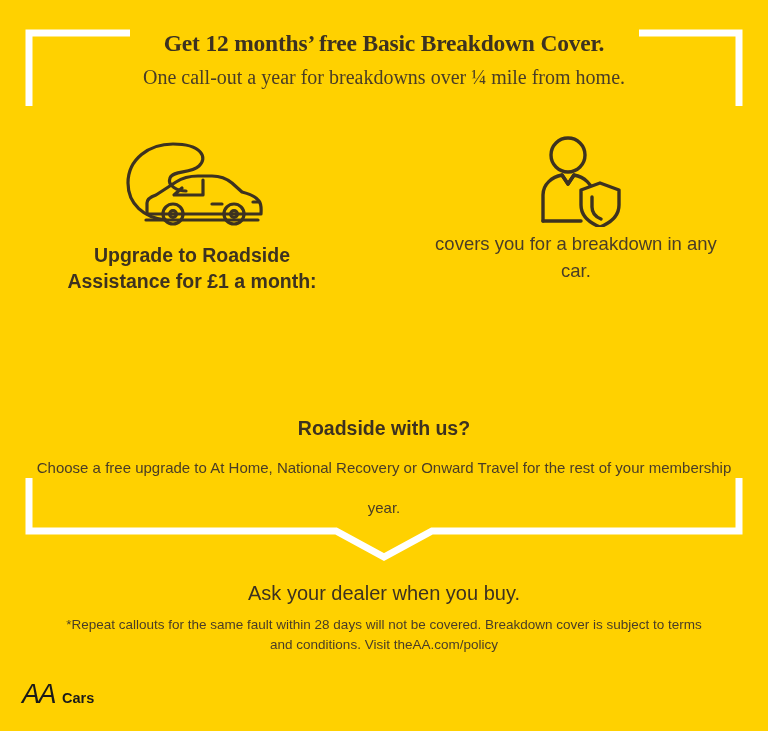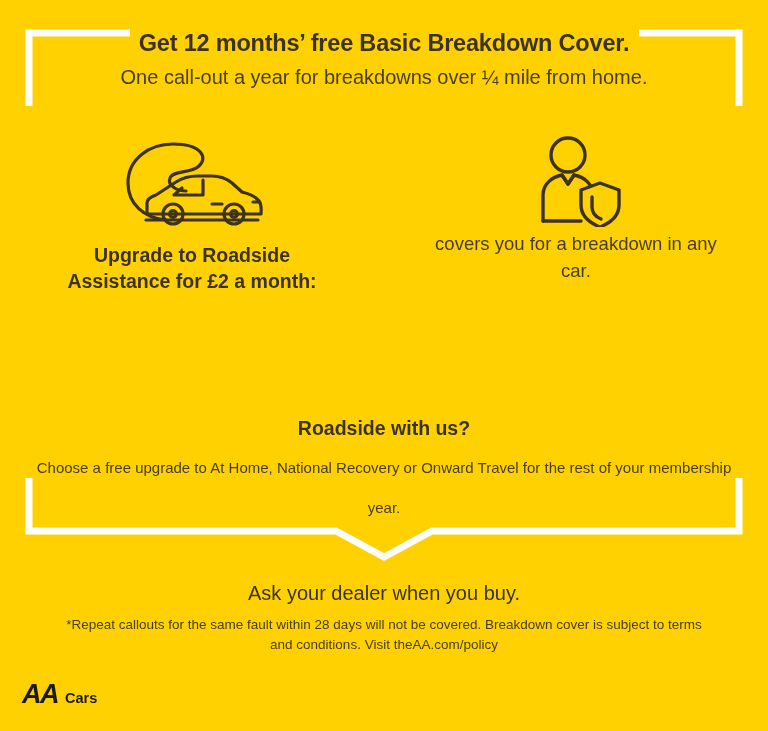--- a/index.html
+++ b/index.html
@@ -46,20 +46,21 @@
   }
 
   .abs { position: absolute; }
 
   
   .header-block {
     left: 0;
     top: 28px;
     width: 768px;
     text-align: center;
+    font-family: Liberation Serif, serif;
   }
   .headline {
     font-size: 23.5px;
     font-weight: bold;
     letter-spacing: -0.2px;
     line-height: 30px;
     margin: 0;
     color: #3D3220;
   }
   .subhead {
@@ -157,21 +158,21 @@
 
   
   .logo-block {
     left: 22px;
     top: 681px;
     display: flex;
     align-items: baseline;
   }
   .logo-aa {
     font-size: 27px;
-    font-weight: bold;
+    font-weight: normal;
     font-style: italic;
     letter-spacing: -1.5px;
     color: #1A1A1A;
     line-height: 1;
   }
   .logo-cars {
     font-size: 14.5px;
     font-weight: bold;
     color: #1A1A1A;
     margin-left: 7px;
@@ -224,21 +225,21 @@
 
               <path d="M137 70 L143 70"></path>
 
               <circle cx="57" cy="82" r="10"></circle>
               <circle cx="57" cy="82" r="3.4"></circle>
               <circle cx="118" cy="82" r="10"></circle>
               <circle cx="118" cy="82" r="3.4"></circle>
             </g>
           </svg>
         </div>
-        <p class="promo-title">Upgrade to Roadside Assistance for £2 a month:</p>
+        <p class="promo-title">Upgrade to Roadside Assistance for £1 a month:</p>
       </div>
 
       <div class="promo-col">
         <div class="promo-icon">
           <svg viewBox="0 0 100 92" width="100" height="92" aria-hidden="true">
             <g fill="none" stroke="#3D3220" stroke-width="3.4" stroke-linecap="round" stroke-linejoin="round">
 
               <circle cx="42" cy="20" r="17"></circle>
 
               <path d="M17 86 L17 60 C17 49 26 42 36 40

